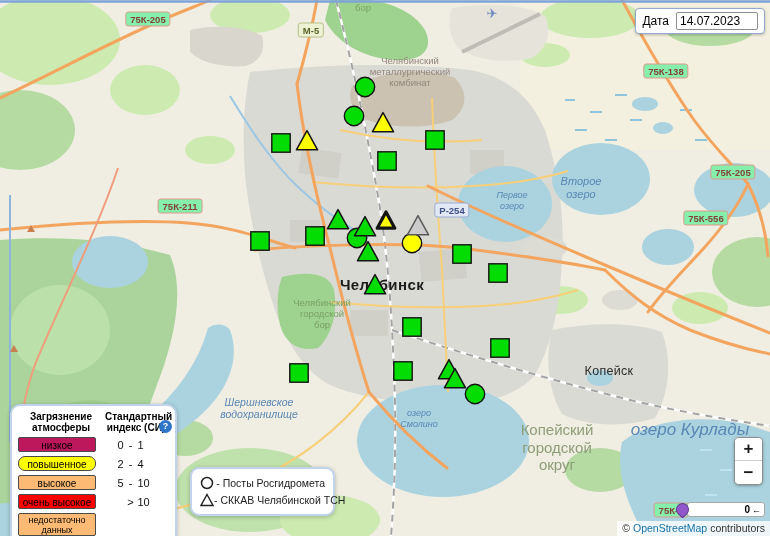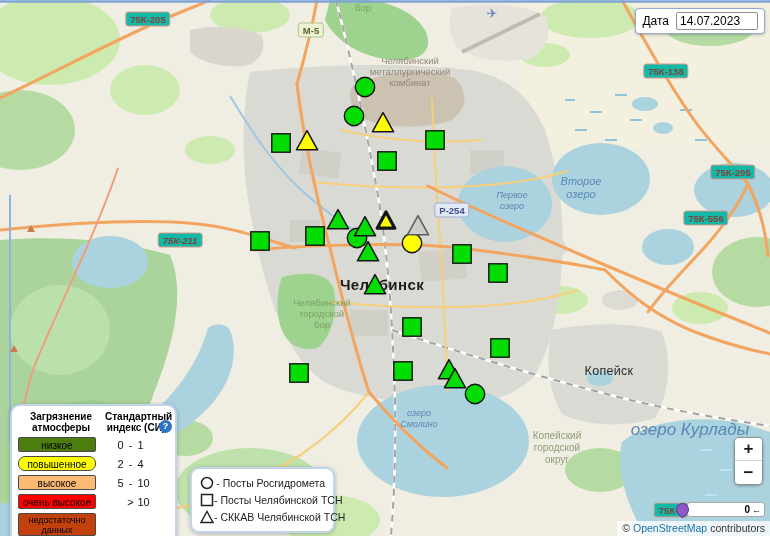--- a/index.html
+++ b/index.html
@@ -10,21 +10,21 @@
   .mlabel{position:absolute;transform:translate(-50%,-50%);text-align:center;line-height:1.18;white-space:nowrap;}
   .mlabel.city{font-size:15px;font-weight:bold;color:#1c1c1c;letter-spacing:.4px;}
   .mlabel.town{font-size:12.5px;color:#2a2a2a;letter-spacing:.3px;}
   .mlabel.water{color:#5a87b5;font-style:italic;}
   .mlabel.forest{color:#79a163;}
   .mlabel.industrial{color:#93857c;}
   .mlabel.airport{color:#6f86b8;}
   .mlabel.district{color:#8d9d78;}
   .plane{position:absolute;left:492px;top:13px;transform:translate(-50%,-50%);color:#6a86c2;font-size:13px;z-index:2;}
   .shield{position:absolute;transform:translate(-50%,-50%);font-size:9.5px;font-weight:bold;padding:1px 4px;border-radius:3px;border:1px solid;white-space:nowrap;}
-  .sh-reg{background:#14b8a6;border-color:#dc9b8d;color:#82423a;}
+  .sh-reg{background:#86efac;border-color:#dc9b8d;color:#82423a;}
   .sh-m5{background:#eef2d5;border-color:#b4bf85;color:#5c662c;}
   .sh-fed{background:#e3e8f5;border-color:#9dabd2;color:#40508a;}
   .marker{position:absolute;pointer-events:auto;}
   .marker svg{display:block;}
   .panel{position:absolute;background:#fff;border:2px solid #c2d3ec;border-radius:10px;box-shadow:0 1px 4px rgba(0,0,0,.25);z-index:10;}
   .legend-panel{left:10px;top:404px;width:167px;padding:5px 6px 6px;box-sizing:border-box;}
   .legend-head{display:flex;position:relative;font-weight:bold;font-size:10px;text-align:center;color:#000;}
   .lh1{width:86px;} .lh2{width:62px;margin-left:1px;}
   .info-icon{position:absolute;right:-3px;top:9px;width:13px;height:13px;border-radius:50%;background:#2e75c8;color:#fff;font-size:9px;font-weight:bold;text-align:center;line-height:13px;cursor:pointer;}
   .legend-row{display:flex;align-items:center;margin-top:4px;}
@@ -159,20 +159,24 @@
       <path d="M10,352 l8,0 -4,-7 z" fill="#c97e4f"></path>
     </svg>
 
     <div id="labelsLayer">
         <div class="mlabel city" style="left: 382px; top: 285px; font-size: 15px;">
           <div>Челябинск</div>
         </div>
         <div class="mlabel town" style="left: 609px; top: 371px; font-size: 12.5px;">
           <div>Копейск</div>
         </div>
+        <div class="mlabel water" style="left: 259px; top: 408px; font-size: 10.5px;">
+          <div>Шершневское</div>
+          <div>водохранилище</div>
+        </div>
         <div class="mlabel water" style="left: 419px; top: 419px; font-size: 9px;">
           <div>озеро</div>
           <div>Смолино</div>
         </div>
         <div class="mlabel water" style="left: 512px; top: 201px; font-size: 9px;">
           <div>Первое</div>
           <div>озеро</div>
         </div>
         <div class="mlabel water" style="left: 581px; top: 188px; font-size: 11px;">
           <div>Второе</div>
@@ -188,34 +192,34 @@
         </div>
         <div class="mlabel forest" style="left: 363px; top: 2px; font-size: 9.5px;">
           <div>Каштакский</div>
           <div>бор</div>
         </div>
         <div class="mlabel industrial" style="left: 410px; top: 72px; font-size: 9.5px;">
           <div>Челябинский</div>
           <div>металлургический</div>
           <div>комбинат</div>
         </div>
-        <div class="mlabel district" style="left: 557px; top: 448px; font-size: 10px;">
+        <div class="mlabel district" style="left: 557px; top: 448px; font-size: 15px;">
           <div>Копейский</div>
           <div>городской</div>
           <div>округ</div>
         </div>
       </div>
     <div class="plane">✈</div>
     <div id="shieldLayer">
         <div class="shield sh-reg" style="left: 148px; top: 19px;">75К-205</div>
         <div class="shield sh-m5" style="left: 311px; top: 30px;">М-5</div>
         <div class="shield sh-reg" style="left: 666px; top: 71px;">75К-138</div>
         <div class="shield sh-reg" style="left: 733px; top: 172px;">75К-205</div>
         <div class="shield sh-reg" style="left: 706px; top: 218px;">75К-556</div>
-        <div class="shield sh-reg" style="left: 180px; top: 240px; font-style: italic;">75К-211</div>
+        <div class="shield sh-reg" style="left: 180px; top: 206px;">75К-211</div>
         <div class="shield sh-fed" style="left: 452px; top: 210px;">Р-254</div>
         <div class="shield sh-reg" style="left: 671px; top: 510px;">75К-2</div>
       </div>
     <div id="markersLayer">
         <div class="marker" style="left: 354px; top: 76px;">
           <svg width="22" height="22">
             <circle cx="11" cy="11" r="9.7" fill="#04dd04" stroke="#141414" stroke-width="1.4"></circle>
           </svg>
         </div>
         <div class="marker" style="left: 343px; top: 105px;">
@@ -351,21 +355,21 @@
     <input value="14.07.2023" style="">
   </div>
 
   <div class="panel legend-panel">
     <div class="legend-head">
       <div class="lh1">Загрязнение атмосферы</div>
       <div class="lh2">Стандартный индекс (СИ)</div>
       <div class="info-icon">?</div>
     </div>
     <div class="legend-row">
-      <div class="swatch" style="background-color: #4d7c0f;">низкое</div>
+      <div class="swatch" style="background-color: #be185d;">низкое</div>
       <div class="range">
           <span class="ra">0</span>
           <span class="rb">-</span>
           <span class="rc">1</span>
         </div>
     </div>
     <div class="legend-row">
       <div class="swatch" style="background-color: rgb(255, 255, 0); border-radius: 7px;">повышенное</div>
       <div class="range">
           <span class="ra">2</span>
@@ -383,49 +387,41 @@
     </div>
     <div class="legend-row">
       <div class="swatch" style="background-color: rgb(255, 0, 0);">очень высокое</div>
       <div class="range">
           <span class="ra"></span>
           <span class="rb">&gt;</span>
           <span class="rc">10</span>
         </div>
     </div>
     <div class="legend-row">
-      <div class="swatch tall" style="background-color: #c2410c;">недостаточно данных</div>
+      <div class="swatch tall" style="background-color: #fdba74;">недостаточно данных</div>
       <div class="range">
           <span class="ra"></span>
           <span class="rb"></span>
           <span class="rc"></span>
         </div>
     </div>
   </div>
 
   <div class="panel marker-legend">
     <div class="ml-row">
       <span class="ml-icon">
           <svg width="14" height="14">
             <circle cx="7" cy="7" r="5.5" fill="#fff" stroke="#222" stroke-width="1.5"></circle>
           </svg>
         </span>
       <span>- Посты Росгидромета</span>
     </div>
     <div class="ml-row">
       <span class="ml-icon">
           <svg width="14" height="14">
-            <rect x="1.5" y="1.5" width="11" height="11" fill="#fff" stroke="#222" stroke-width="1.5"></rect>
-          </svg>
-        </span>
-      <span>- Посты Челябинской ТСН</span>
-    </div>
-    <div class="ml-row">
-      <span class="ml-icon">
-          <svg width="14" height="14">
             <polygon points="7,1.5 13,12.5 1,12.5" fill="#fff" stroke="#222" stroke-width="1.4"></polygon>
           </svg>
         </span>
       <span>- СККАВ Челябинской ТСН</span>
     </div>
   </div>
 
   <div class="zoom-ctl">
     <button>+</button>
     <button>−</button>

